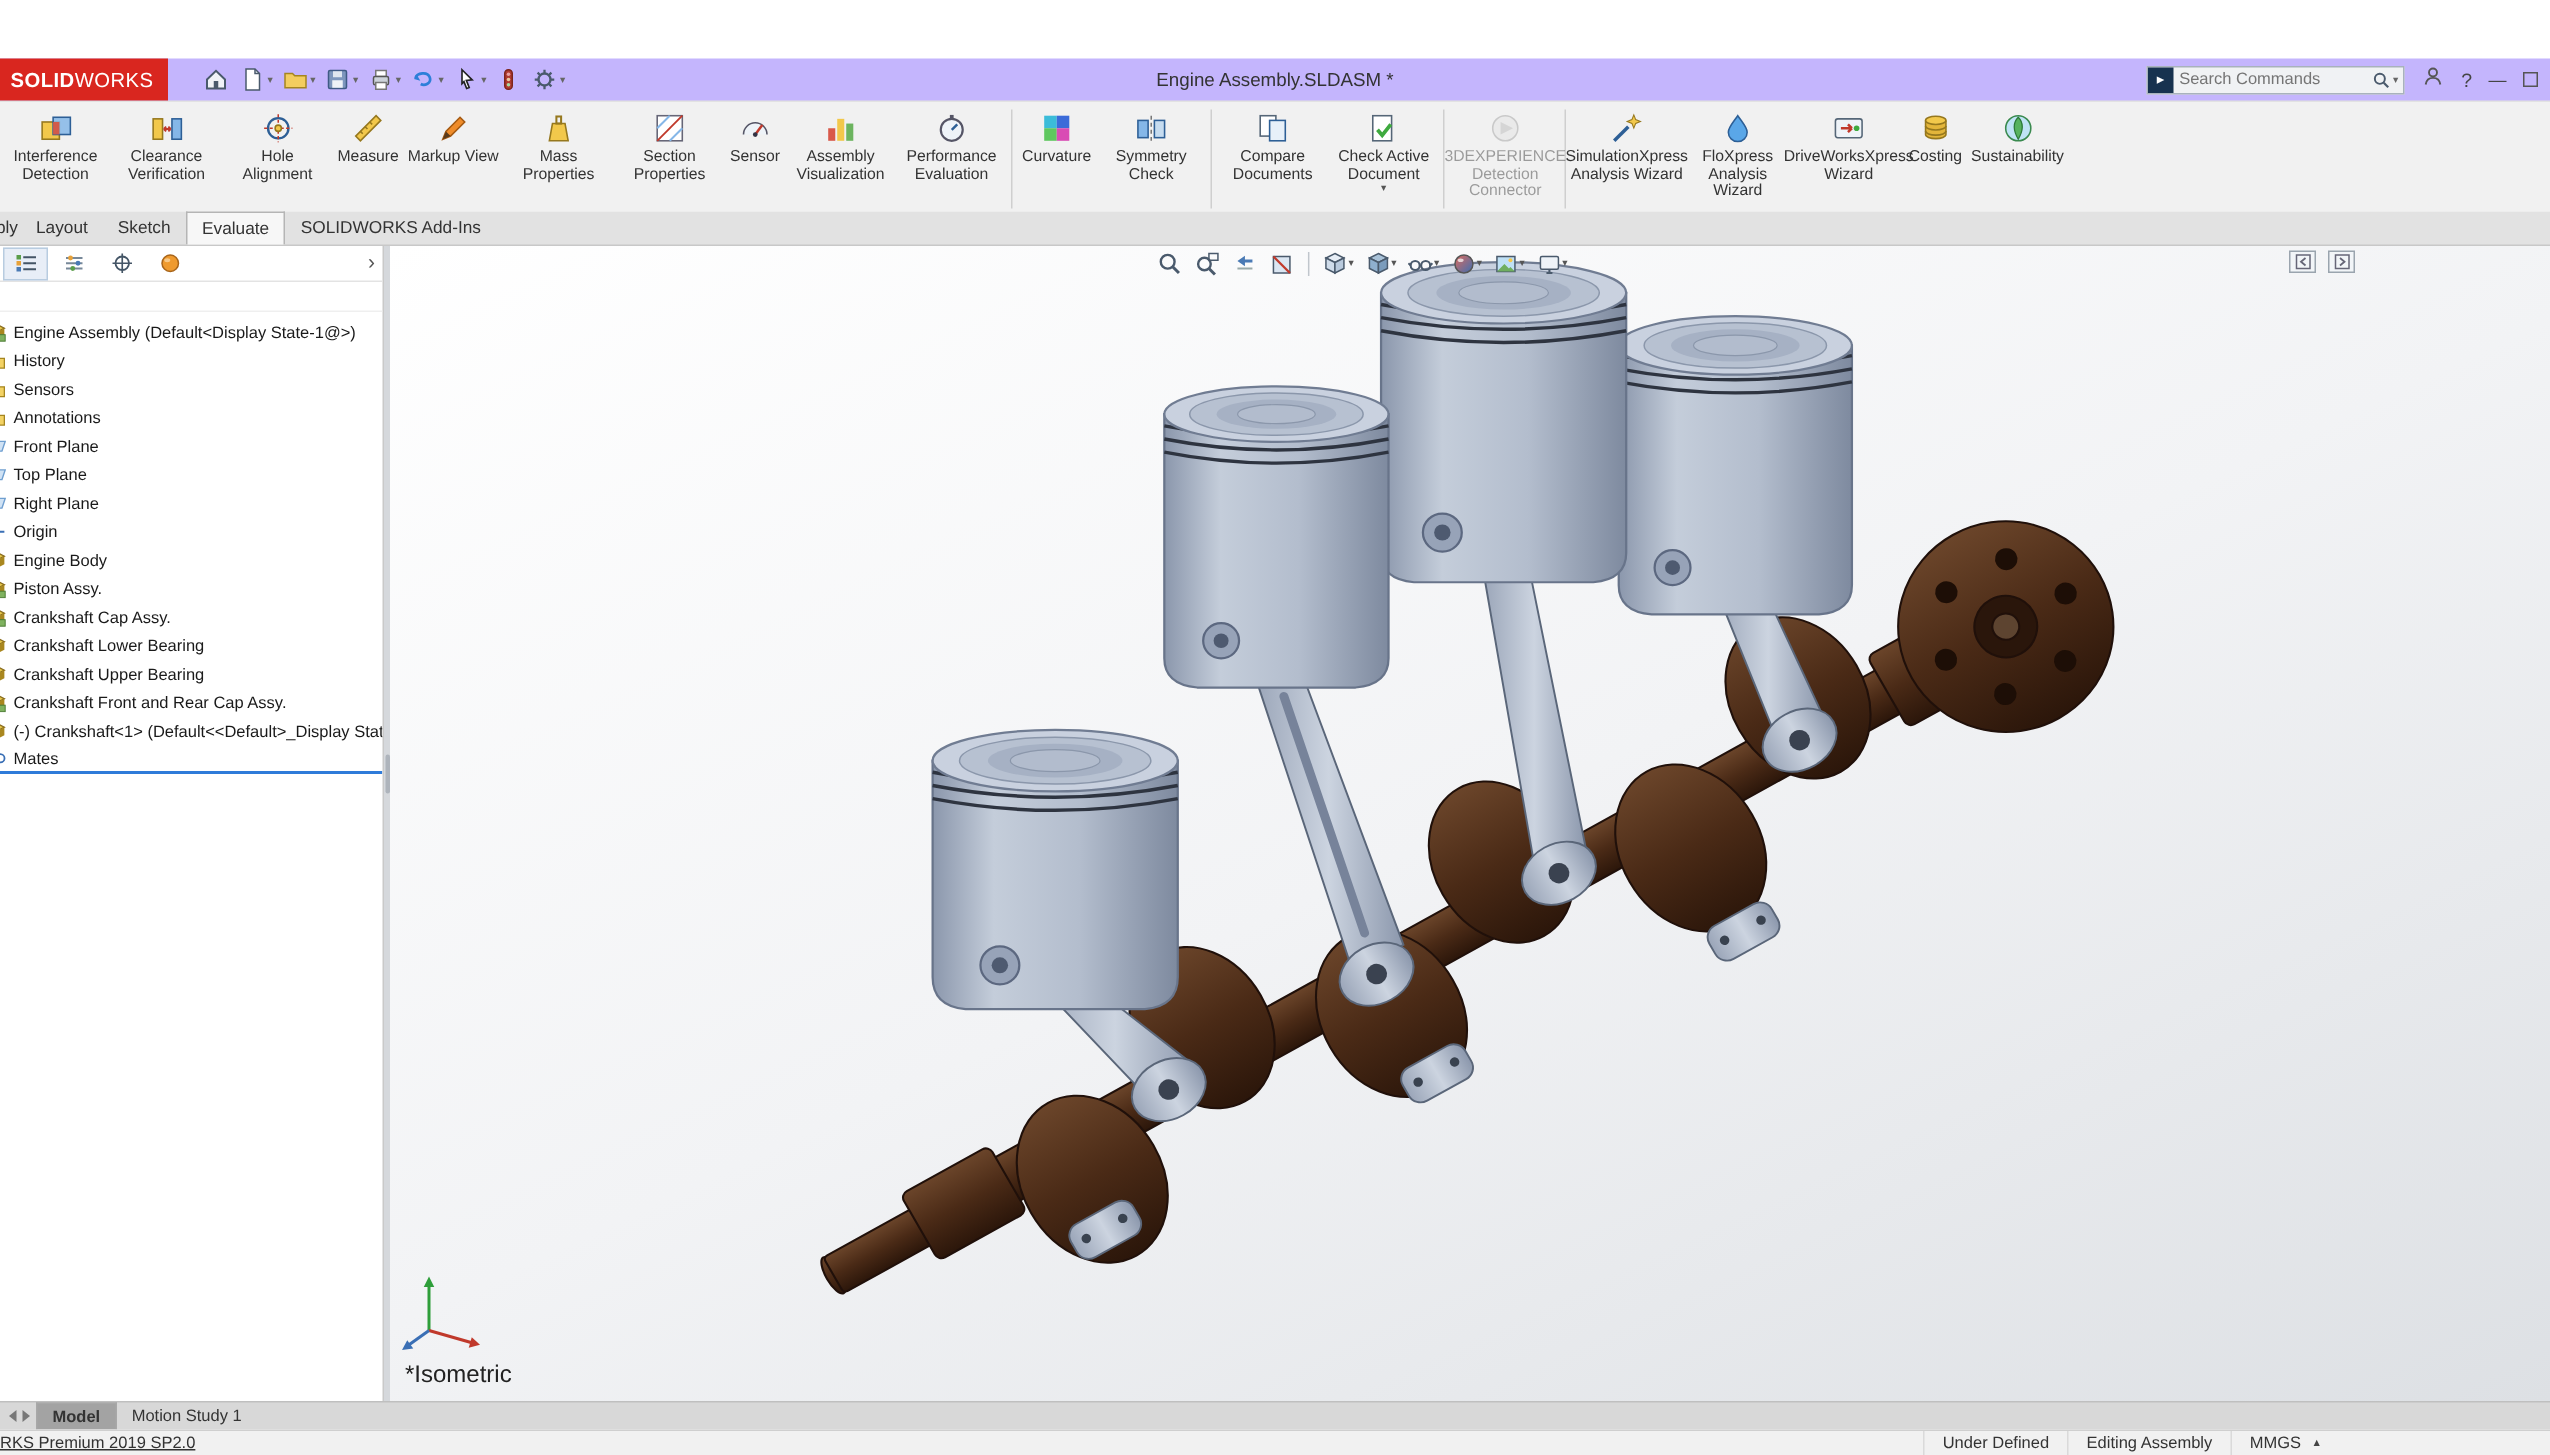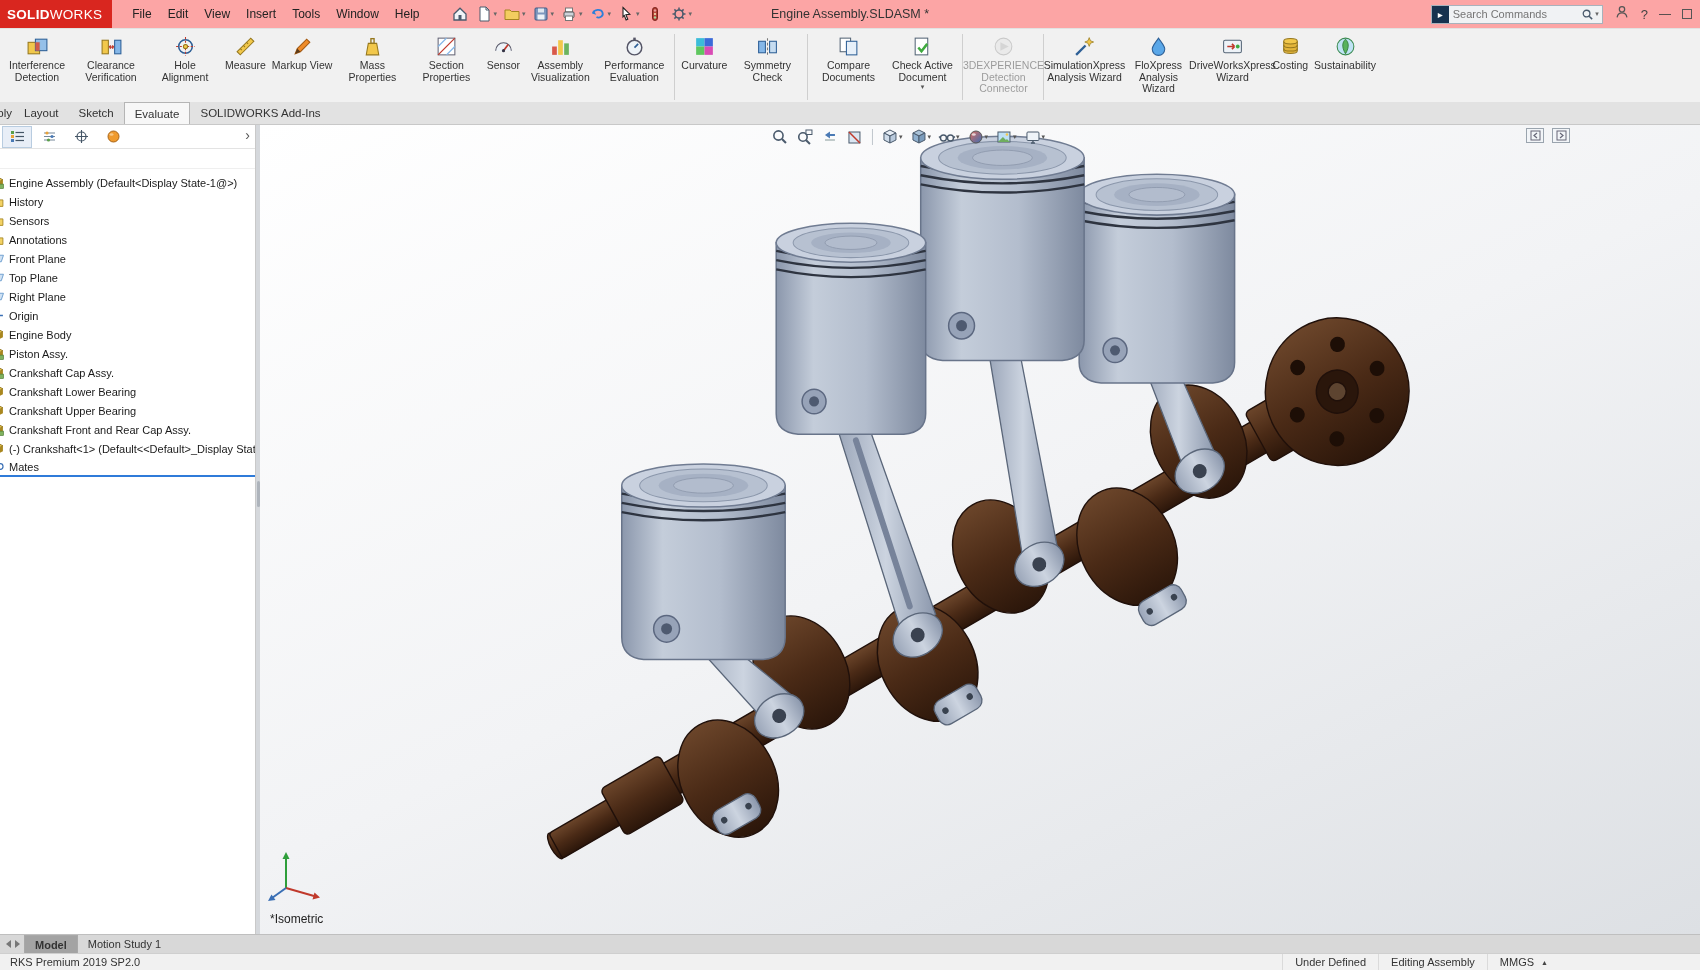--- a/index.html
+++ b/index.html
@@ -1,21 +1,21 @@
 <!DOCTYPE html>
 <html><head>
 <meta charset="utf-8">
 <style>
 *{margin:0;padding:0;box-sizing:border-box;}
 html,body{width:1700px;height:970px;overflow:hidden;}
 body{font-family:"Liberation Sans","DejaVu Sans",sans-serif;background:#fff;}
 .app{width:1700px;height:970px;display:flex;flex-direction:column;}
 
 
-.menubar{flex:0 0 28px;display:flex;align-items:center;background:#fca5a5;border-bottom:1px solid #e2e2e2;position:relative;}
+.menubar{flex:0 0 28px;display:flex;align-items:center;background:#c4b5fd;border-bottom:1px solid #e2e2e2;position:relative;margin-top:39px;}
 .brand{height:28px;background:#d9261f;color:#fff;display:flex;align-items:center;padding:0 10px 0 7px;font-size:13.5px;letter-spacing:.3px;}
 .brand b{font-weight:700}.brand span{font-weight:300}
 .menus{display:flex;margin-left:12px;}
 .menu{font-size:12px;color:#222;padding:0 8px;height:28px;display:flex;align-items:center;}
 .pinwrap{margin:0 8px;display:flex;align-items:center;}
 .tbicons{display:flex;align-items:center;margin-left:4px;}
 .tbtn{height:24px;display:flex;align-items:center;padding:0 3px;}
 .tbtn svg{width:18px;height:18px;}
 .tcaret{font-size:7px;color:#666;margin-left:1px;}
 .title{position:absolute;left:50%;transform:translateX(-50%);font-size:12.5px;color:#333;white-space:nowrap;}
@@ -67,56 +67,47 @@
 .viewport{flex:1;position:relative;overflow:hidden;background:linear-gradient(155deg,#ffffff 0%,#f2f3f5 50%,#dde0e4 100%);}
 .engine{position:absolute;inset:0;width:100%;height:100%;}
 .hud{position:absolute;top:2px;left:45%;transform:translateX(-50%);display:flex;align-items:center;gap:3px;}
 .hbtn{display:flex;align-items:center;padding:1px 2px;}
 .hbtn svg{width:18px;height:18px;}
 .hsep{width:1px;height:16px;background:#c0c6cc;margin:0 3px;}
 .corner{position:absolute;top:3px;right:130px;display:flex;gap:8px;}
 .cbtn{width:18px;height:15px;border:1px solid #9aa4ae;background:#f2f5f8;display:flex;align-items:center;justify-content:center;}
 .cbtn svg{width:11px;height:11px;}
 .triad{position:absolute;left:8px;bottom:28px;}
-.viewlabel{position:absolute;left:10px;bottom:8px;font-size:12px;color:#222;}
+.viewlabel{position:absolute;left:10px;bottom:8px;font-size:16px;color:#222;}
 .watermark{position:absolute;left:36%;bottom:-16px;transform:translateX(-50%);font-size:66px;color:rgba(172,172,172,.55);letter-spacing:3px;white-space:nowrap;}
 
 
 .mtabs{flex:0 0 18px;background:#d8d8d8;border-top:1px solid #bfbfbf;display:flex;align-items:flex-end;padding-left:2px;}
 .mnav{display:flex;align-items:center;height:18px;padding:0 4px;gap:4px;}
 .tri{width:0;height:0;border-top:4px solid transparent;border-bottom:4px solid transparent;}
 .tri.l{border-right:5px solid #777;}
 .tri.r{border-left:5px solid #777;}
 .mtab{font-size:11px;color:#333;padding:2px 10px;height:18px;display:flex;align-items:center;}
 .mtab.active{background:#a3a3a3;border:1px solid #a8a8a8;border-bottom:0;font-weight:bold;}
 .status{flex:0 0 17px;background:#f1f1f1;border-top:1px solid #cfcfcf;display:flex;align-items:center;font-size:11px;color:#333;position:relative;}
-.sleft{padding-left:10px;white-space:nowrap;}
+.sleft{padding-left:0;white-space:nowrap;text-decoration:underline;}
 .sright{position:absolute;right:140px;display:flex;height:100%;align-items:center;}
 .sitem{padding:0 12px;border-left:1px solid #dadada;height:100%;display:flex;align-items:center;white-space:nowrap;}
 .scaret{font-size:7px;margin-left:7px;color:#444;}
 </style>
 </head>
 <body>
 
 <div class="app">
 
   <div class="menubar">
     <div class="brand">
         <b>SOLID</b>
         <span>WORKS</span>
       </div>
-    <div class="menus">
-      <span class="menu">File</span>
-      <span class="menu">Edit</span>
-      <span class="menu">View</span>
-      <span class="menu">Insert</span>
-      <span class="menu">Tools</span>
-      <span class="menu">Window</span>
-      <span class="menu">Help</span>
-    </div>
     <span class="pinwrap">
         <svg viewBox="0 0 18 18">
           <circle cx="11" cy="6" r="3" fill="#2d7fd9"></circle>
           <path d="M9,8 L4,14" stroke="#2d7fd9" stroke-width="1.8"></path>
         </svg>
       </span>
     <div class="tbicons">
       <span class="tbtn">
           <svg viewBox="0 0 18 18">
             <path d="M3,9 L9,3.2 L15,9 V15 H3 Z" fill="#f0f3f7" stroke="#4a5a6c" stroke-width="1.3"></path>

